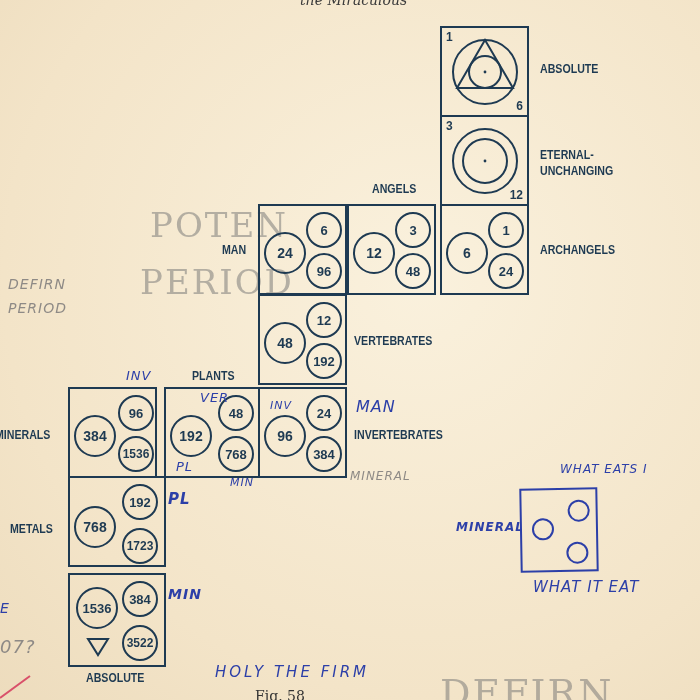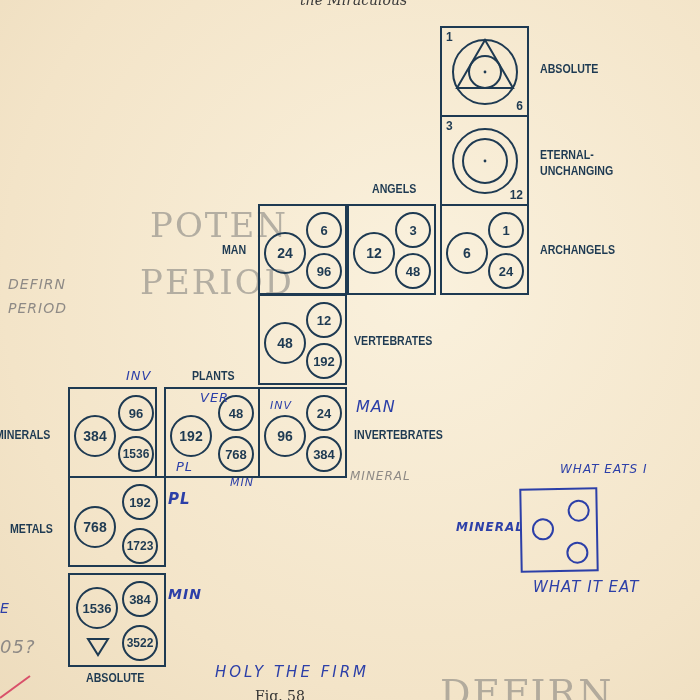--- a/index.html
+++ b/index.html
@@ -141,19 +141,19 @@
 <div class="hand" style="left:533px;top:578px;font-size:15px;">WHAT IT EAT</div>
 <div class="hbox">
   <div class="hcirc" style="left:10px;top:28px;"></div>
   <div class="hcirc" style="left:46px;top:10px;"></div>
   <div class="hcirc" style="left:44px;top:52px;"></div>
 </div>
 
 <div class="pencil" style="left:8px;top:276px;">DEFIRN</div>
 <div class="pencil" style="left:8px;top:300px;">PERIOD</div>
 <div class="pencil" style="left:350px;top:456px;font-size:12px;margin-top:13px;">MINERAL</div>
-<div class="pencil" style="left:0px;top:636px;font-size:18px;">05?</div>
+<div class="pencil" style="left:0px;top:636px;font-size:18px;">07?</div>
 <div class="hand" style="left:0px;top:600px;font-size:14px;">E</div>
 <svg style="position:absolute;left:0;top:670px;" width="40" height="30">
   <line x1="0" y1="28" x2="30" y2="6" stroke="#d9506a" stroke-width="2"></line>
 </svg>
 
 <div class="caption">Fig. 58</div>
 
 </body></html>

